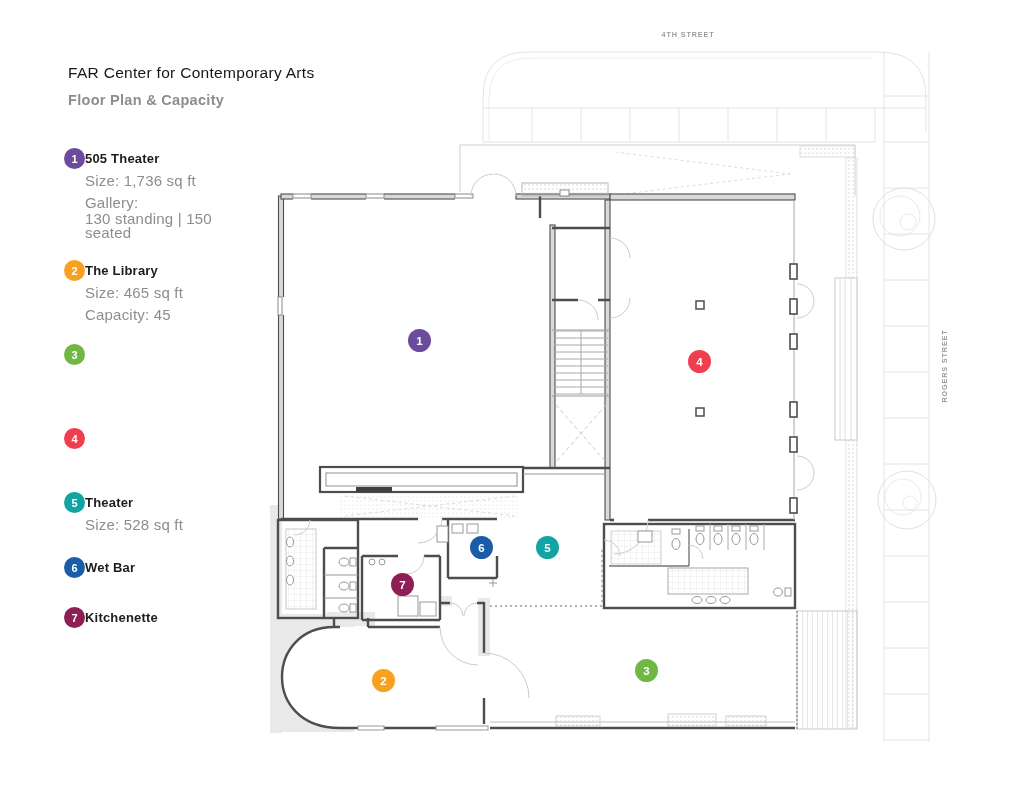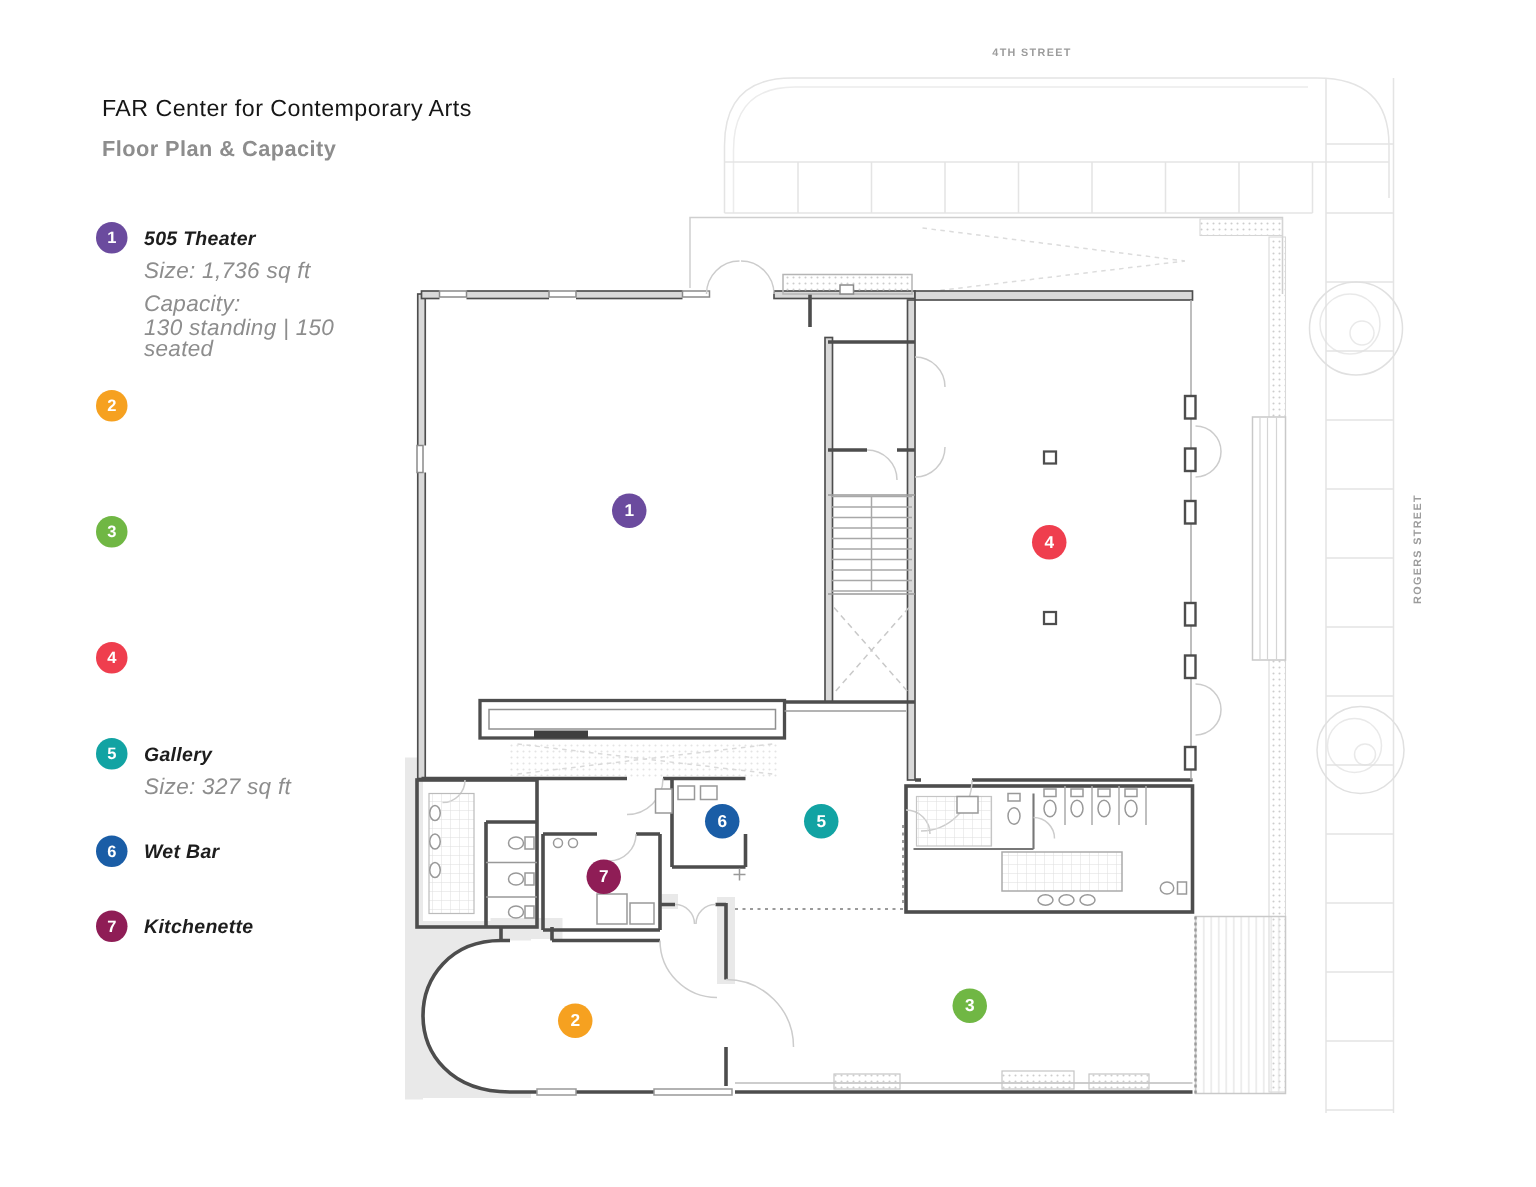--- a/index.html
+++ b/index.html
@@ -7,21 +7,21 @@
          font-family:"Liberation Sans", sans-serif;}
   
   .hdr{position:absolute;left:68px;top:64px;}
   .hdr .title{font-size:15.5px;font-weight:normal;color:#161616;letter-spacing:.3px;}
   .hdr .subtitle{font-size:14.5px;color:#8d8d8d;margin-top:10px;letter-spacing:.3px;font-weight:bold;}
   
   .legend{position:absolute;left:0;top:0;width:260px;height:791px;}
   .legend-item{position:absolute;left:64px;display:flex;align-items:flex-start;}
   .badge{width:21px;height:21px;border-radius:50%;color:#fff;font-size:11px;font-weight:bold;
          display:flex;align-items:center;justify-content:center;flex:0 0 21px;}
-  .item-body{margin-left:11px;padding-top:3px;font-style:italic;}
+  .item-body{padding-top:3px;}
   .item-name{font-size:13px;font-weight:bold;color:#1d1d1d;letter-spacing:.2px;line-height:15px;}
   .item-line{font-size:15px;color:#8d8d8d;margin-top:8px;line-height:14px;letter-spacing:.2px;}
   .item-line.tight{margin-top:2px;}
   
   .marker{position:absolute;width:23px;height:23px;border-radius:50%;color:#fff;
           font-size:11.5px;font-weight:bold;display:flex;align-items:center;justify-content:center;}
   .plan-svg{position:absolute;left:0;top:0;}
   .street-label{fill:#9c9c9c;font-size:7.2px;font-weight:600;letter-spacing:.9px;
                 font-family:"Liberation Sans",sans-serif;}
 </style>
@@ -251,42 +251,47 @@
     <div class="subtitle">Floor Plan &amp; Capacity</div>
   </div>
 
   <div class="legend">
 
     <div class="legend-item" style="top:148px">
       <div class="badge" style="background: rgb(107, 75, 158);">1</div>
       <div class="item-body">
         <div class="item-name">505 Theater</div>
         <div class="item-line">Size: 1,736 sq ft</div>
-        <div class="item-line">Capacity:</div>
+        <div class="item-line">Gallery:</div>
         <div class="item-line tight">130 standing | 150 seated</div>
       </div>
     </div>
 
     <div class="legend-item" style="top:260px">
       <div class="badge" style="background: rgb(246, 161, 32);">2</div>
+      <div class="item-body">
+        <div class="item-name">The Library</div>
+        <div class="item-line">Size: 465 sq ft</div>
+        <div class="item-line">Capacity: 45</div>
+      </div>
     </div>
 
     <div class="legend-item" style="top:344px">
       <div class="badge" style="background: rgb(112, 183, 68);">3</div>
     </div>
 
     <div class="legend-item" style="top:428px">
       <div class="badge" style="background: rgb(239, 62, 78);">4</div>
     </div>
 
     <div class="legend-item" style="top:492px">
       <div class="badge" style="background: rgb(18, 163, 163);">5</div>
       <div class="item-body">
-        <div class="item-name">Gallery</div>
-        <div class="item-line">Size: 327 sq ft</div>
+        <div class="item-name">Theater</div>
+        <div class="item-line">Size: 528 sq ft</div>
       </div>
     </div>
 
     <div class="legend-item" style="top:557px">
       <div class="badge" style="background: rgb(26, 93, 166);">6</div>
       <div class="item-body">
         <div class="item-name">Wet Bar</div>
       </div>
     </div>
 

